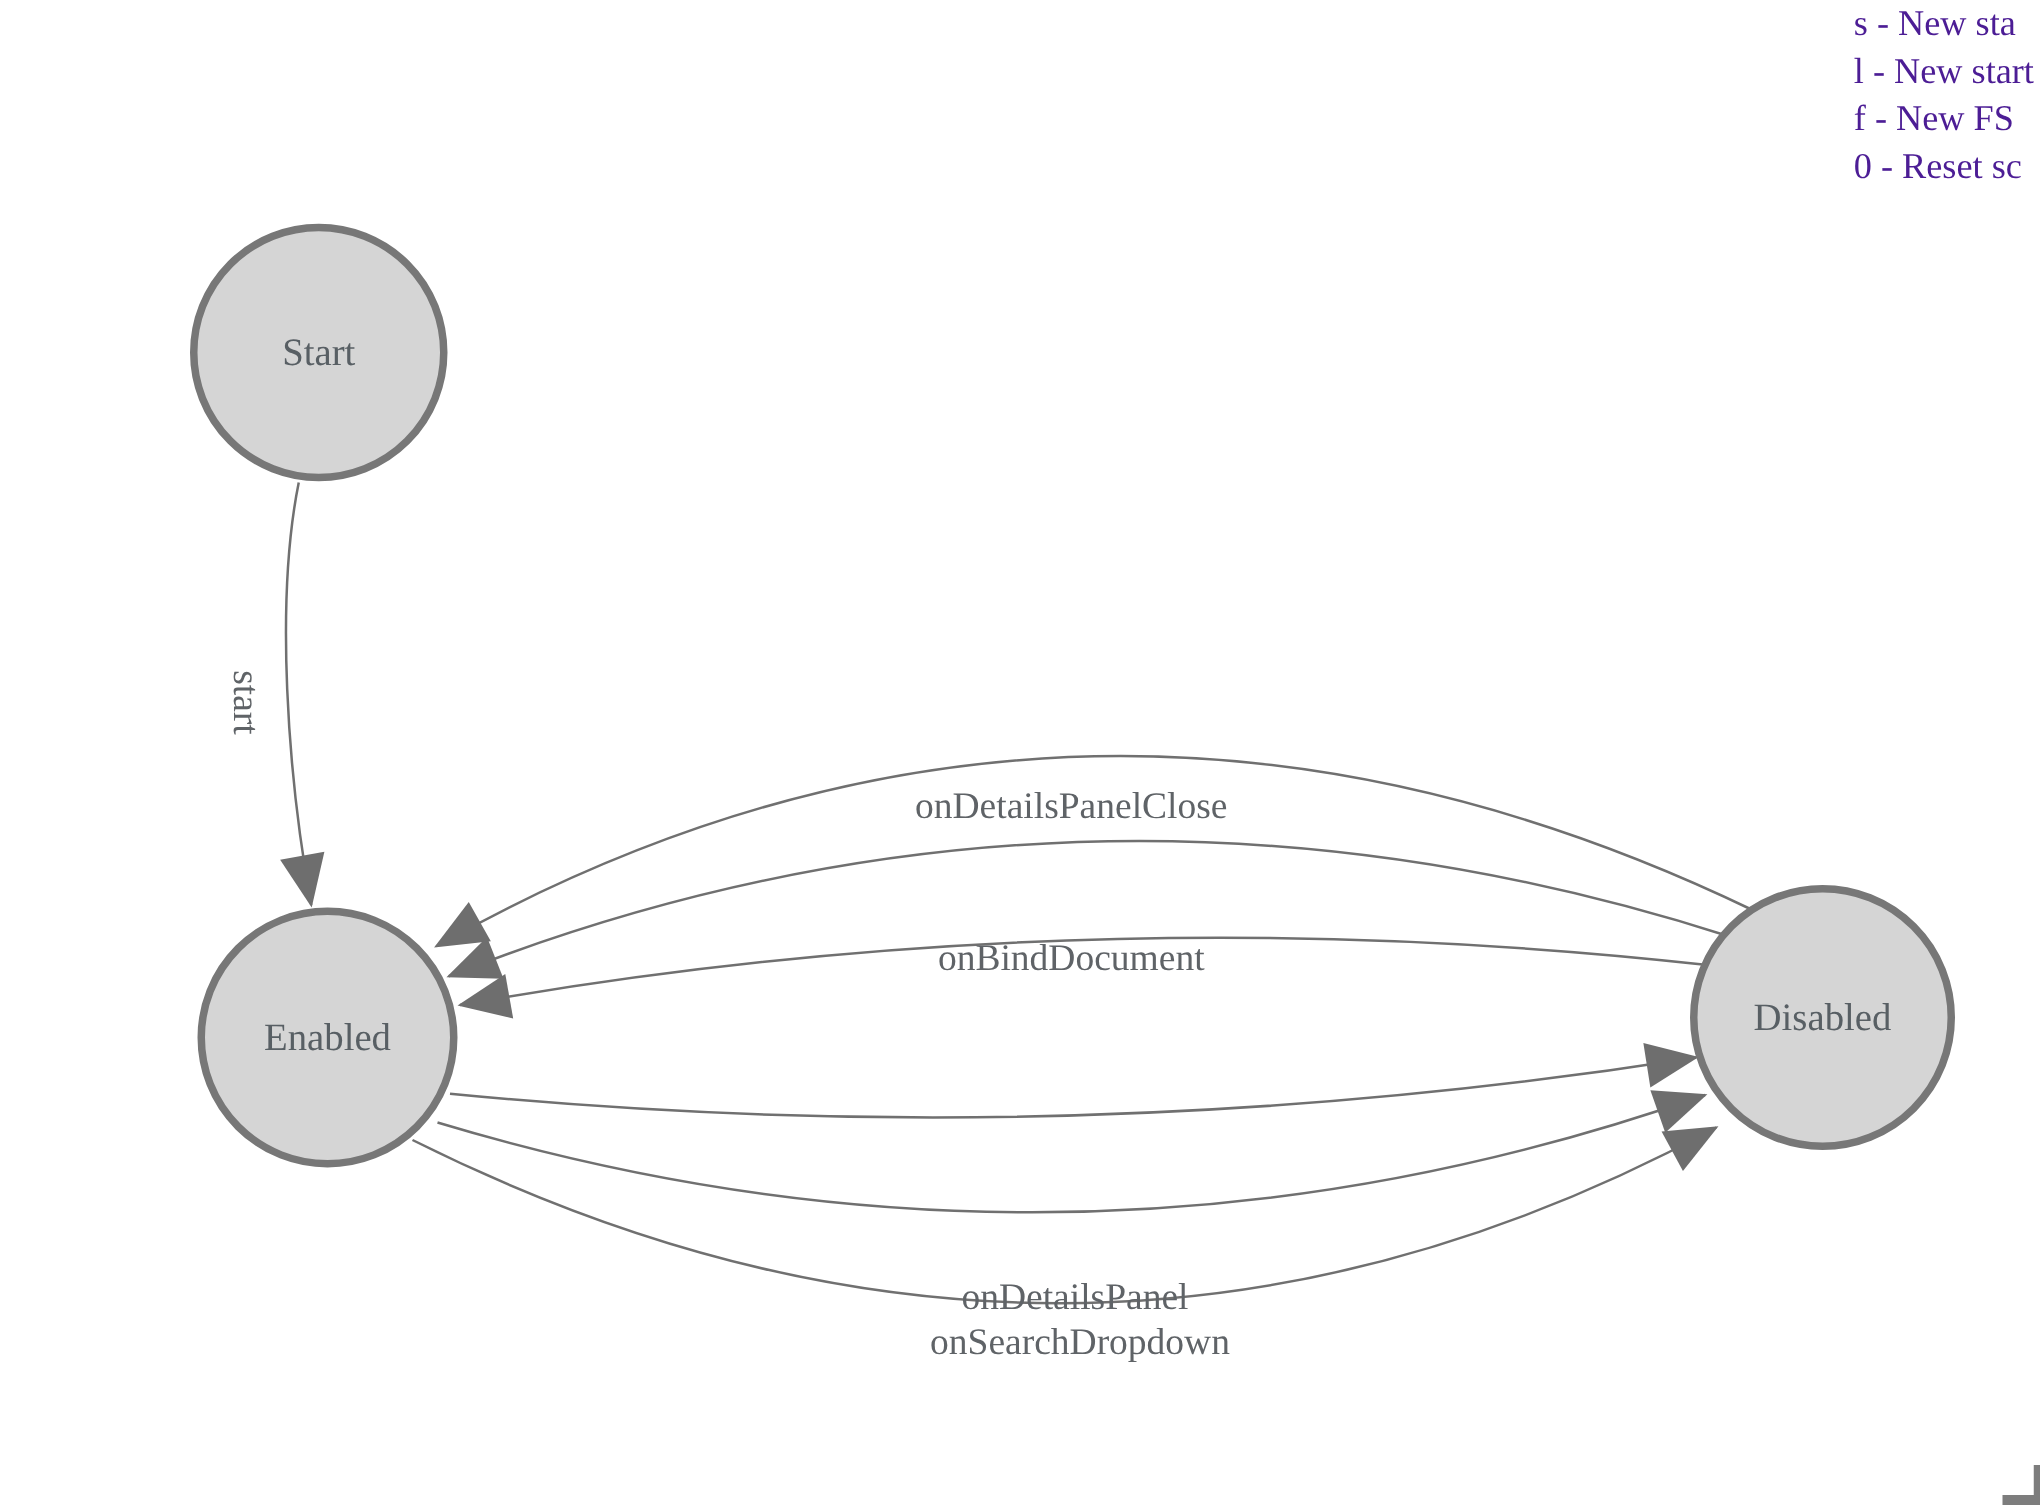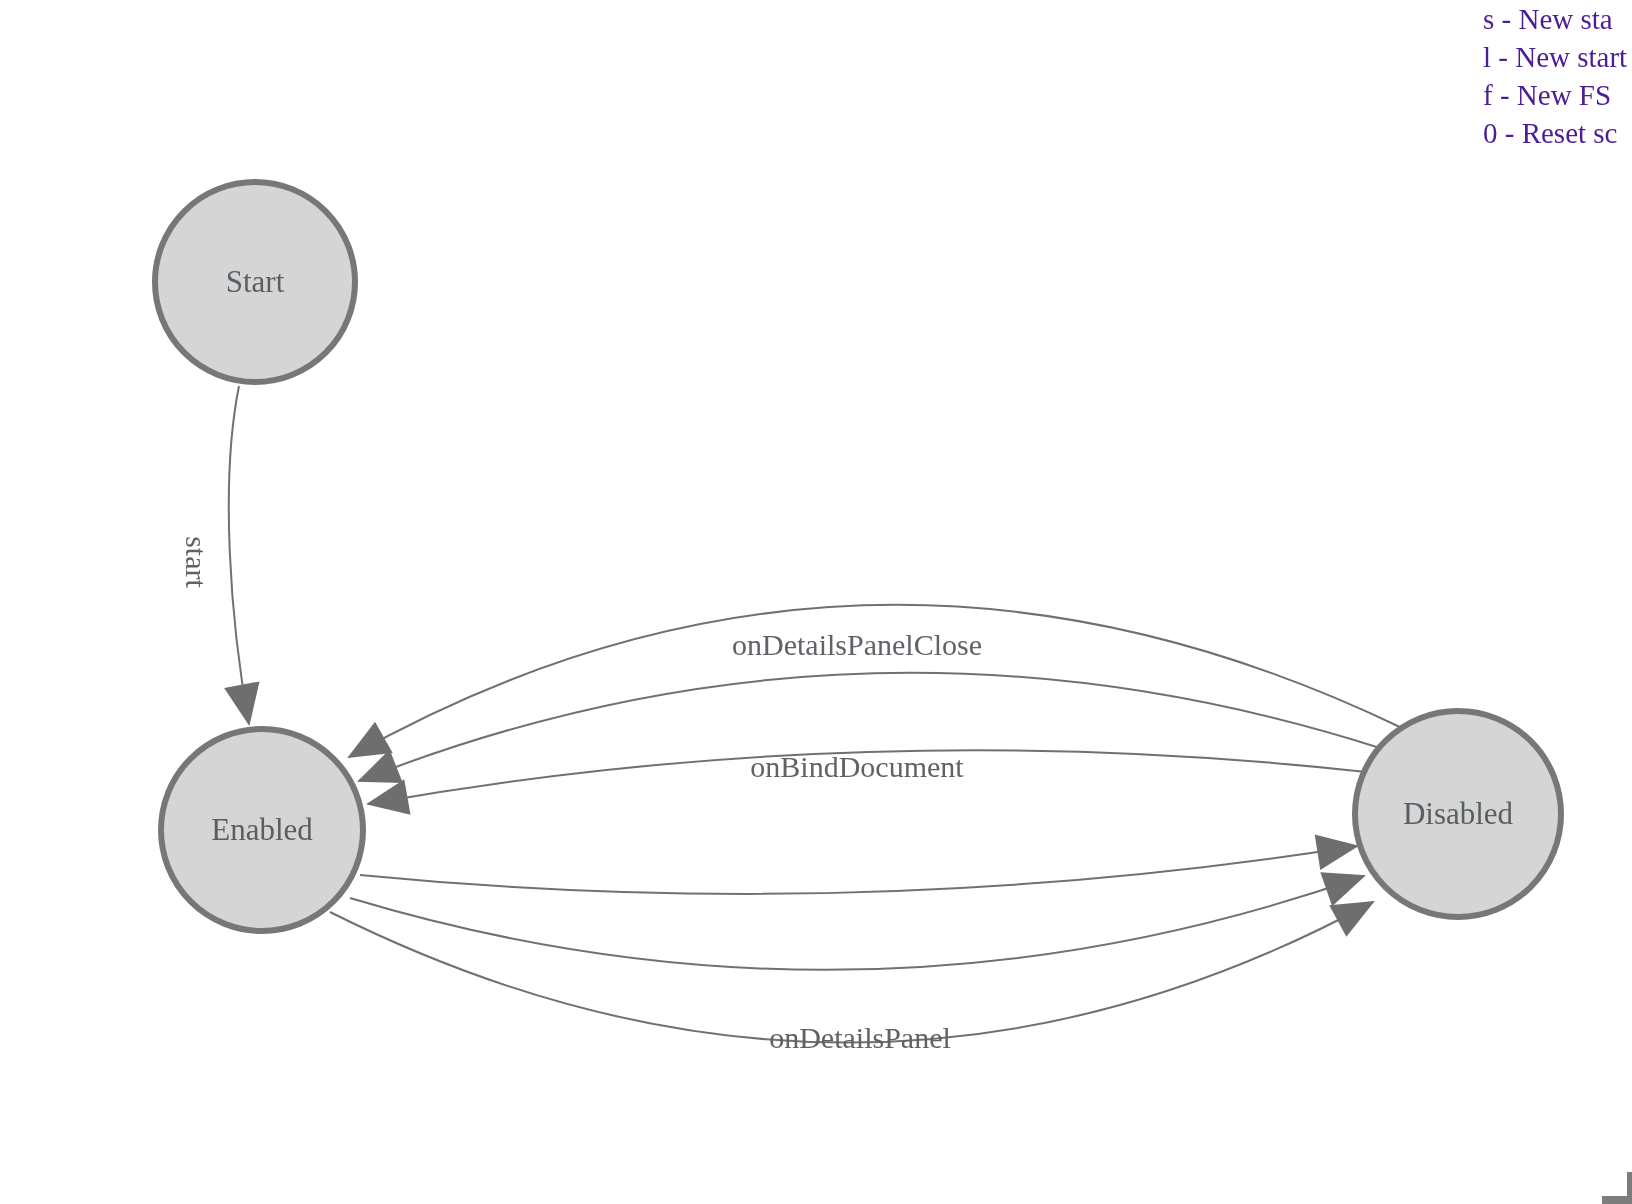--- a/index.html
+++ b/index.html
@@ -73,20 +73,21 @@
   </svg>
 
   <div class="lbl state-lbl" style="left:255px; top:282px;">Start</div>
   <div class="lbl state-lbl" style="left:262px; top:830px;">Enabled</div>
   <div class="lbl state-lbl" style="left:1458px; top:814px;">Disabled</div>
 
   <div class="lbl rot90" style="left:196px; top:562px;">start</div>
   <div class="lbl" style="left:857px; top:645px;">onDetailsPanelClose</div>
   <div class="lbl" style="left:857px; top:731px;margin-top:36px;">onBindDocument</div>
   <div class="lbl" style="left:860px; top:1038px;">onDetailsPanel</div>
+  <div class="lbl" style="left:864px; top:1074px;">onSearchDropdown</div>
 
   <div class="legend">
     <div>s - New sta</div>
     <div>l - New start</div>
     <div>f - New FS</div>
     <div>0 - Reset sc</div>
   </div>
 
   <div class="corner-v"></div>
   <div class="corner-h"></div>

